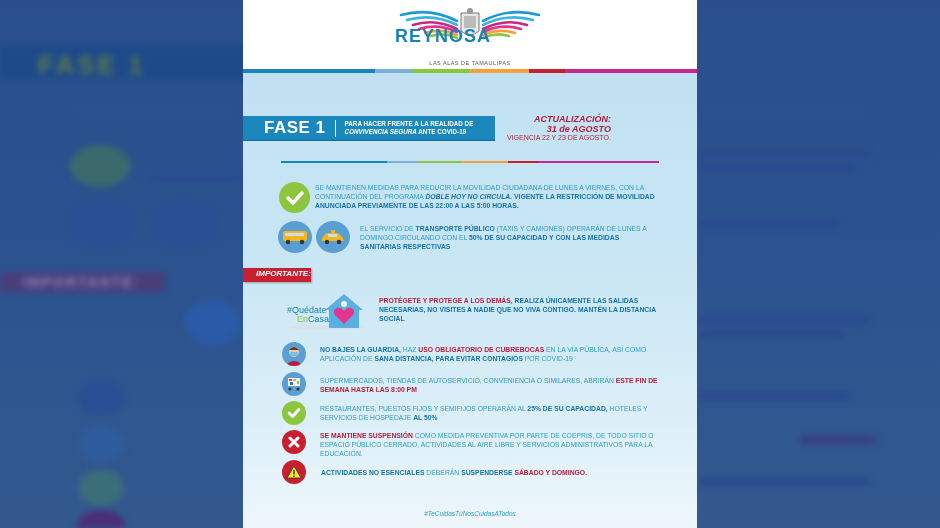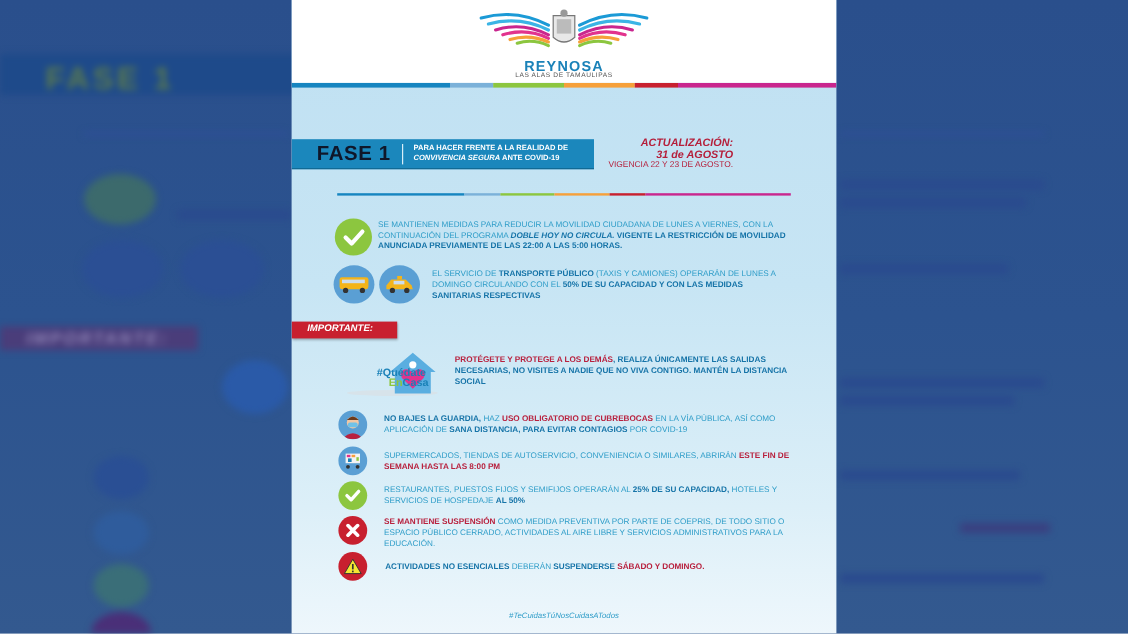--- a/index.html
+++ b/index.html
@@ -19,46 +19,46 @@
   .bg-imp { position: absolute; left: 0; top: 272px; width: 165px; height: 20px; background: #4a3d7a; color: #8f86b8; font-size: 14px; font-style: italic; font-weight: bold; padding: 2px 22px; letter-spacing: 2px; }
 
   
   .poster {
     position: absolute; left: 243px; top: 0; width: 454px; height: 528px;
     background: linear-gradient(180deg, #bfe0f2 0%, #c7e5f4 45%, #dcefF8 80%, #eef7fc 100%);
     overflow: hidden;
   }
   .header { height: 69px; background: #fff; position: relative; }
   .logo { position: absolute; left: 152px; top: 7px; width: 150px; height: 58px; }
-  .logo-title { position: absolute; left: 0; width: 150px; top: 41px; text-align: center; font-size: 12px; font-weight: bold; color: #1b82b8; letter-spacing: 1px; }
+  .logo-title { position: absolute; left: 0; width: 150px; top: 19px; text-align: left; font-size: 18px; font-weight: bold; color: #1b82b8; letter-spacing: 1px; }
   .logo-sub { position: absolute; left: 0; width: 150px; top: 53px; text-align: center; font-size: 5.5px; color: #555; letter-spacing: 0.5px; }
   .color-bar { display: flex; height: 4px; }
   .color-bar div { height: 100%; }
 
   .title { position: absolute; top: 88px; width: 100%; text-align: center; font-size: 16px; font-weight: bold; color: #1a78b0; letter-spacing: 0.5px; }
   .fase-band { position: absolute; left: 0; top: 116px; width: 252px; height: 25px; background: #1b87bc; display: flex; align-items: center; border-bottom: 1px solid #116a95; }
-  .fase-label { font-size: 17px; font-weight: bold; color: #0f172a; margin-left: 21px; letter-spacing: 0.5px; }
+  .fase-label { font-size: 17px; font-weight: bold; color: #ffffff; margin-left: 21px; letter-spacing: 0.5px; }
   .fase-sep { width: 1px; height: 17px; background: #d8eef8; margin: 0 9px; }
   .fase-desc { font-size: 6.3px; font-weight: bold; color: #fff; line-height: 8px; }
   .fase-desc i { font-style: italic; }
   .update { position: absolute; left: 264px; top: 114px; color: #b51f3b; }
   .update-h { font-size: 9px; font-weight: bold; font-style: italic; line-height: 10px; text-align: right; }
   .update-v { font-size: 7px; line-height: 8px; }
 
   .divider { position: absolute; left: 38px; top: 161px; width: 378px; height: 2px; display: flex; }
   .divider div { height: 100%; }
 
   .row { position: absolute; display: flex; align-items: flex-start; }
   .txt { font-size: 6.8px; line-height: 9px; color: #2f9dc8; }
   .b { font-weight: bold; color: #1674a8; }
   .r { font-weight: bold; color: #b8213e; }
   .it { font-style: italic; }
 
   .icon-circle { border-radius: 50%; display: flex; align-items: center; justify-content: center; flex-shrink: 0; }
-  .imp-badge { position: absolute; left: 0; top: 268px; width: 88px; height: 14px; background: #c8202f; color: #fff; font-size: 8px; font-weight: bold; font-style: italic; padding: 1px 0 0 13px; box-shadow: 1px 1px 2px rgba(0,0,0,0.3); }
+  .imp-badge { position: absolute; left: 0; top: 268px; width: 68px; height: 14px; background: #c8202f; color: #fff; font-size: 8px; font-weight: bold; font-style: italic; padding: 1px 0 0 13px; box-shadow: 1px 1px 2px rgba(0,0,0,0.3); }
   .hashtag { position: absolute; top: 510px; width: 100%; text-align: center; font-size: 6.5px; font-style: italic; color: #2f9dc8; }
 </style>
 </head>
 <body>
 
 <div class="bg">
   <div class="bg-band"></div>
   <div class="bg-fase">FASE 1</div>
   <div class="bg-line" style="left:70px;width:170px;"></div>
   <div class="bg-line" style="left:700px;width:170px;"></div>
@@ -179,21 +179,21 @@
   <div class="imp-badge">IMPORTANTE:</div>
 
   <div class="row" style="left:40px;top:292px;">
     <div style="position:relative;width:86px;height:40px;">
       <div style="position:absolute;left:6px;top:33px;width:76px;height:5px;border-radius:50%;background:#d7e3ea;"></div>
       <svg style="position:absolute;left:40px;top:0;" width="42" height="38" viewBox="0 0 42 38">
           <path d="M21 2 L40 18 L36 18 L36 36 L6 36 L6 18 L2 18 Z" fill="#5aaee0"></path>
           <circle cx="21" cy="12" r="3" fill="#fff"></circle>
           <path d="M21 32 L12 23 Q9 18 14 16 Q18 15 21 19 Q24 15 28 16 Q33 18 30 23 Z" fill="#e2338d"></path>
         </svg>
-      <div style="position:absolute;left:4px;top:14px;font-size:9px;font-weight:bold;color:#1b82b8;line-height:9px;margin-left:27px;">
+      <div style="position:absolute;left:4px;top:14px;font-size:9px;font-weight:normal;color:#1b82b8;line-height:9px;">
         <div>#Quédate</div>
         <div style="margin-left:10px;"><span style="color:#8cc63f;text-align:right;">En</span><span>Casa</span></div>
       </div>
     </div>
     <div class="txt b" style="width:290px;margin-left:10px;margin-top:4px;">
       <span class="r">PROTÉGETE Y PROTEGE A LOS DEMÁS</span><span>, REALIZA ÚNICAMENTE LAS SALIDAS NECESARIAS, NO VISITES A NADIE QUE NO VIVA CONTIGO. MANTÉN LA DISTANCIA SOCIAL</span>
     </div>
   </div>
 
   <div class="row" style="left:39px;top:342px;">

